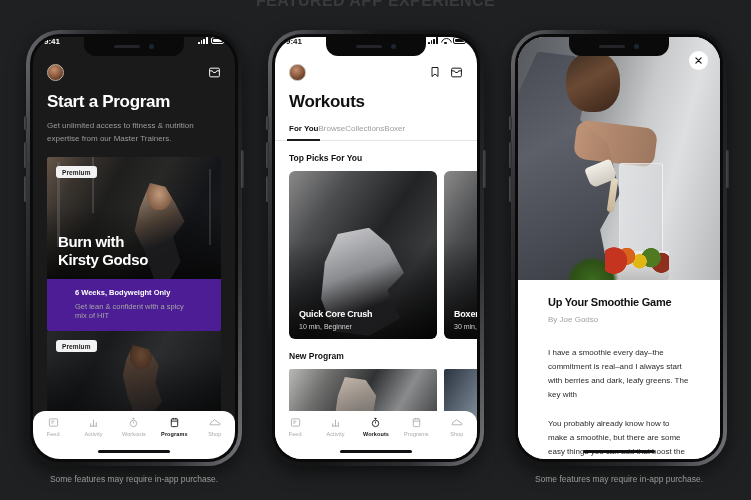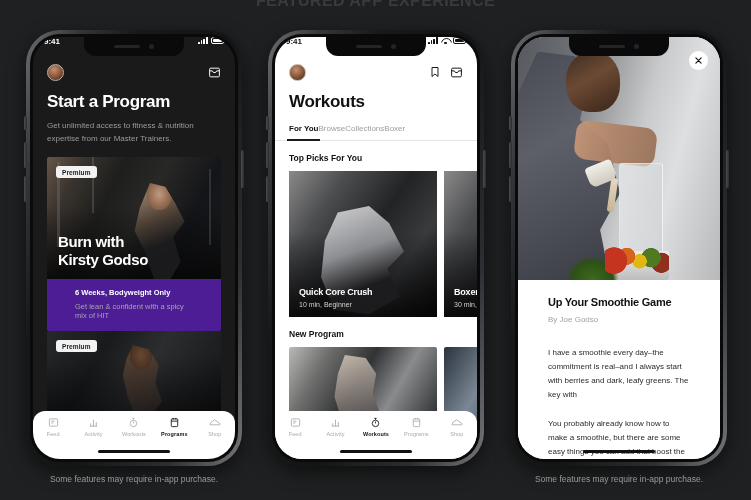--- a/index.html
+++ b/index.html
@@ -166,22 +166,22 @@
     font-size:8px; color:#9d9d9d; padding-bottom:7px; white-space:nowrap;
   }
   .tab.active{ color:#111; font-weight:700; position:relative; }
   .tab.active::after{
     content:""; position:absolute; left:-2px; right:-2px; bottom:-1px;
     height:2px; background:#1a1a1a;
   }
   .sec-title{ font-size:8.5px; font-weight:700; color:#111; padding:12px 14px 8px; }
   .wk-row{ display:flex; gap:7px; padding-left:14px; }
   .wk-card{
-    position:relative; flex:0 0 auto; width:148px; height:146px;
-    border-radius:0; overflow:hidden;
+    position:relative; flex:0 0 auto; width:148px; height:168px;
+    border-radius:6px; overflow:hidden;
     background:
       linear-gradient(to bottom, rgba(0,0,0,.02) 42%, rgba(0,0,0,.78) 100%),
       linear-gradient(125deg,#8c8c8c 0%,#4d4e50 24%,#232426 50%,#3b3c3e 72%,#121314 100%);
   }
   .wk-card .figure{
     position:absolute; left:18%; bottom:2%; width:92px; height:108px;
     background:linear-gradient(160deg, rgba(225,225,228,.9) 0%, rgba(175,176,180,.75) 42%, rgba(28,28,30,.95) 70%);
     clip-path:polygon(24% 6%,58% 0,80% 16%,96% 42%,78% 58%,92% 84%,58% 100%,20% 96%,6% 66%,10% 32%);
   }
   .wk-card2{ width:148px; }

